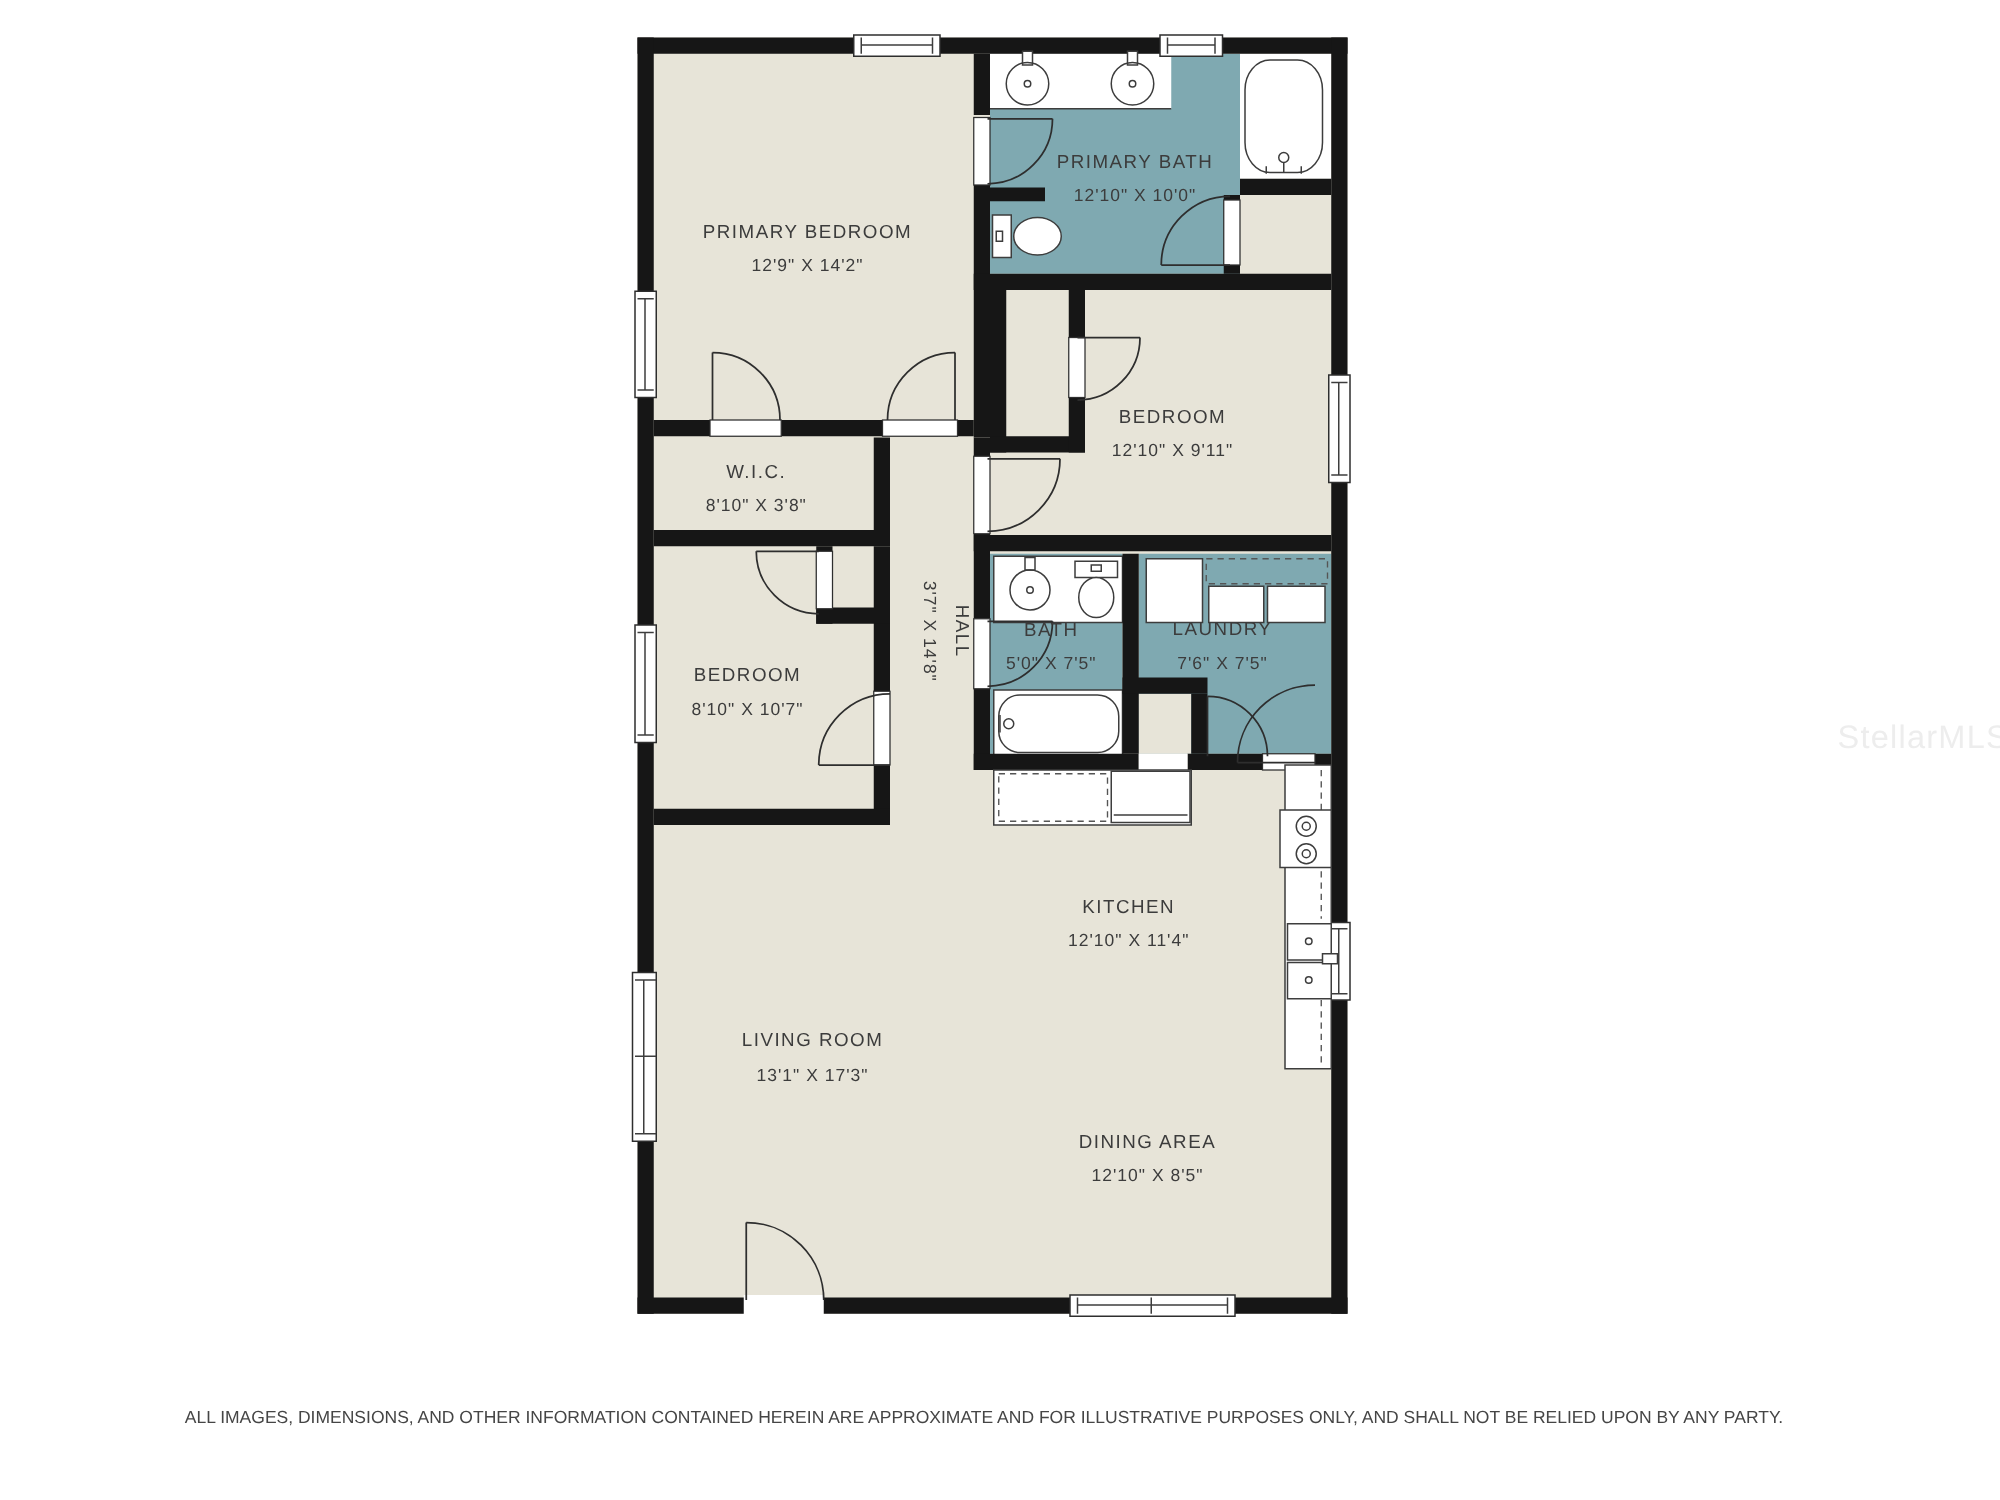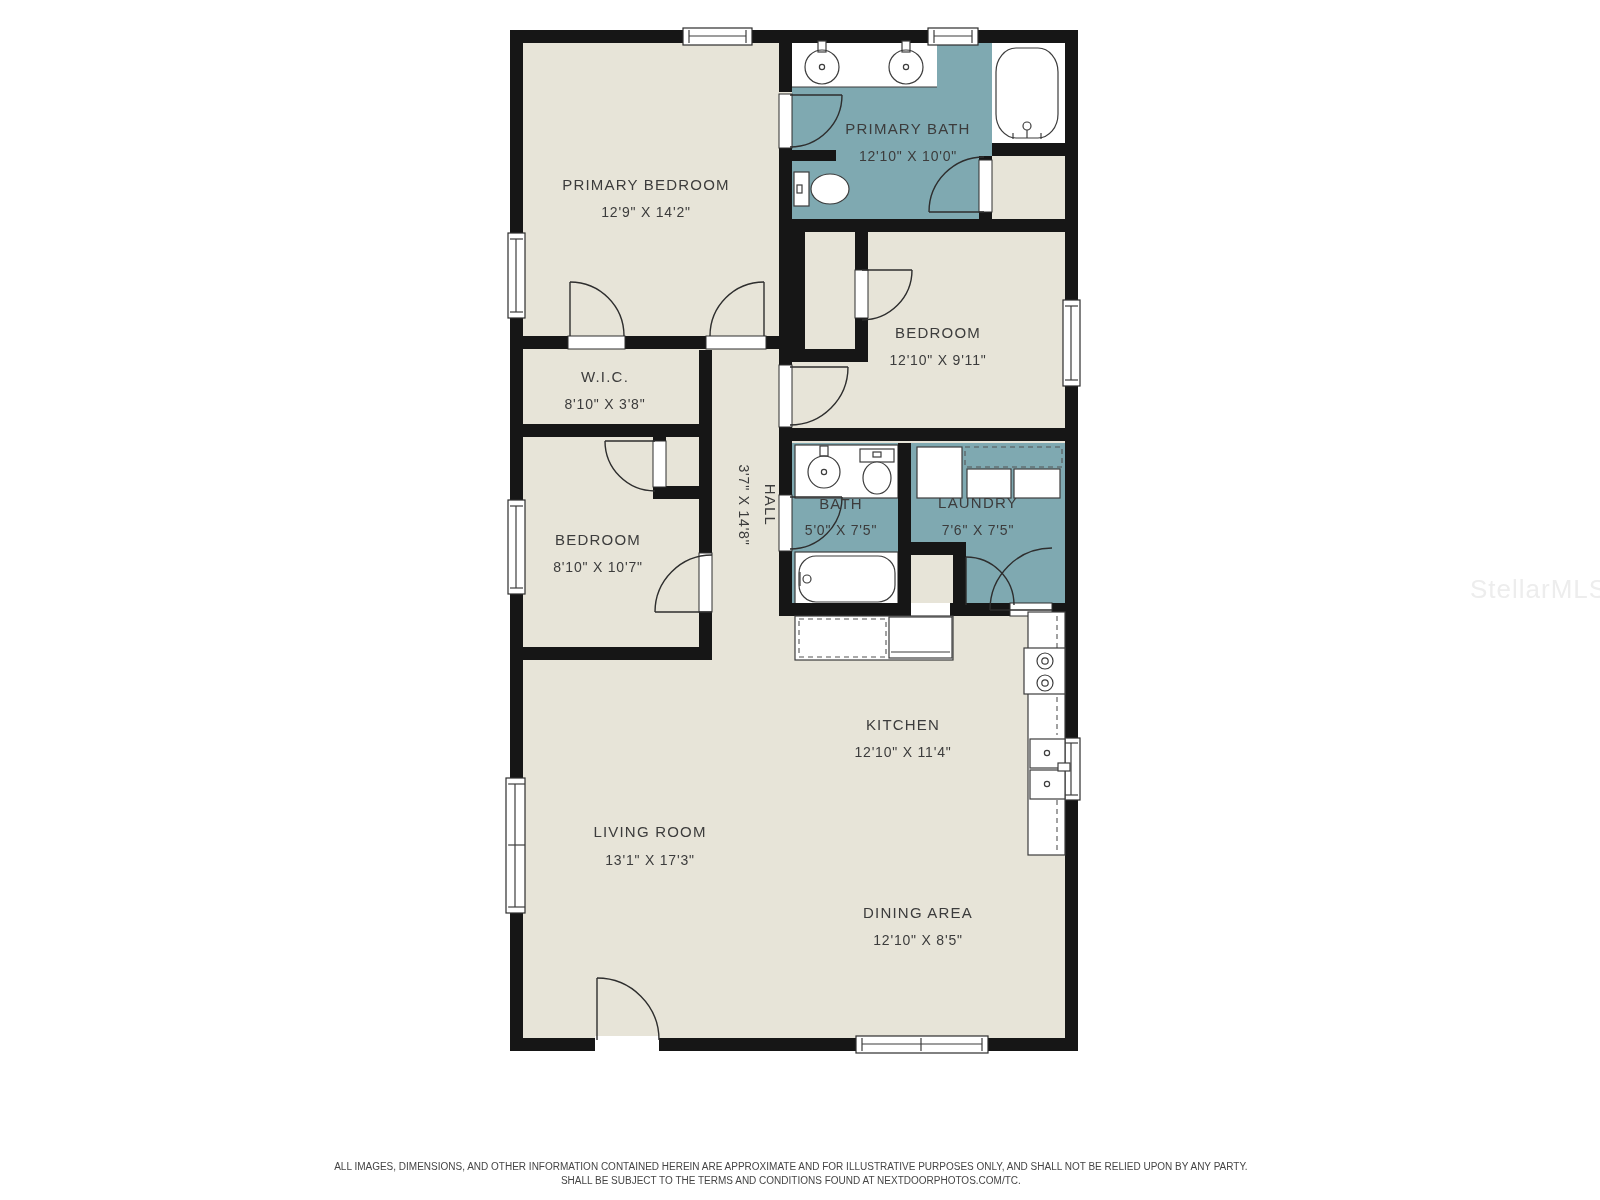--- a/index.html
+++ b/index.html
@@ -20,22 +20,22 @@
   .slab{fill:#ffffff;stroke:#2e2e2e;stroke-width:1;}
   .gap{fill:#ffffff;}
   .win{fill:#ffffff;stroke:#2e2e2e;stroke-width:1.2;}
   .dash{stroke:#555;stroke-width:1.1;fill:none;stroke-dasharray:5 4;}
   text{font-family:"Liberation Sans",sans-serif;}
   .lbl{fill:var(--label);font-size:15px;letter-spacing:1.2px;text-anchor:middle;}
   .dim{fill:var(--label);font-size:14px;letter-spacing:0.8px;text-anchor:middle;}
   .watermark{position:absolute;left:1470px;top:574px;font-size:26px;color:var(--watermark);
              letter-spacing:1px;white-space:nowrap;}
   .disclaimer{position:absolute;left:50%;transform:translateX(-51%);top:1124px;
-              text-align:center;font-size:10px;line-height:1.35;color:var(--disclaimer);
-              white-space:nowrap;margin-top:36px;}
+              font-size:14px;line-height:1.35;color:var(--disclaimer);
+              white-space:nowrap;}
 </style>
 </head>
 <body>
 
 <div class="page">
 
 <svg width="1600" height="1200" viewBox="0 0 1600 1200">
 
   <g>
     <rect class="floor" x="510" y="30" width="568" height="1021"></rect>
@@ -308,16 +308,15 @@
 
     <text class="lbl" x="918" y="918">DINING AREA</text>
     <text class="dim" x="918" y="945">12'10" X 8'5"</text>
   </g>
 </svg>
 
 <div class="watermark">StellarMLS</div>
 
 <div class="disclaimer">
   <div>ALL IMAGES, DIMENSIONS, AND OTHER INFORMATION CONTAINED HEREIN ARE APPROXIMATE AND FOR ILLUSTRATIVE PURPOSES ONLY, AND SHALL NOT BE RELIED UPON BY ANY PARTY.</div>
-  <div>SHALL BE SUBJECT TO THE TERMS AND CONDITIONS FOUND AT NEXTDOORPHOTOS.COM/TC.</div>
 </div>
 
 </div>
 
 </body></html>

